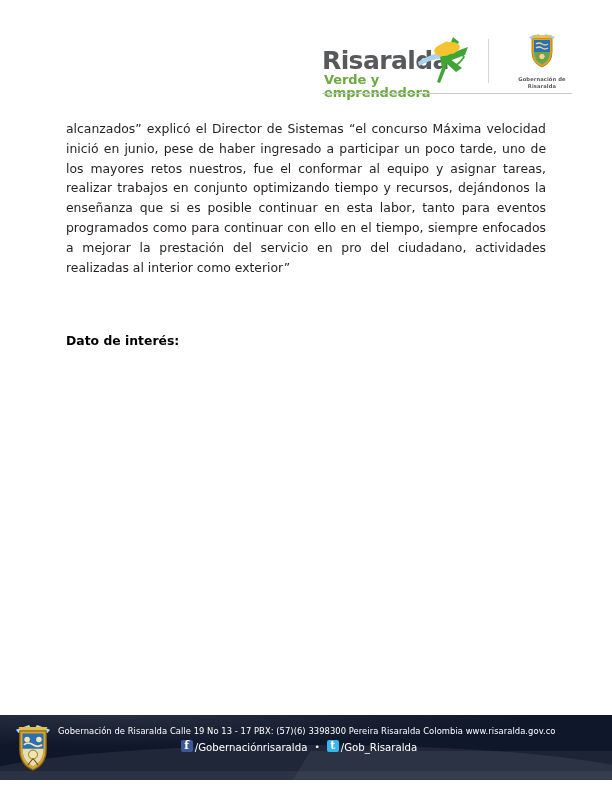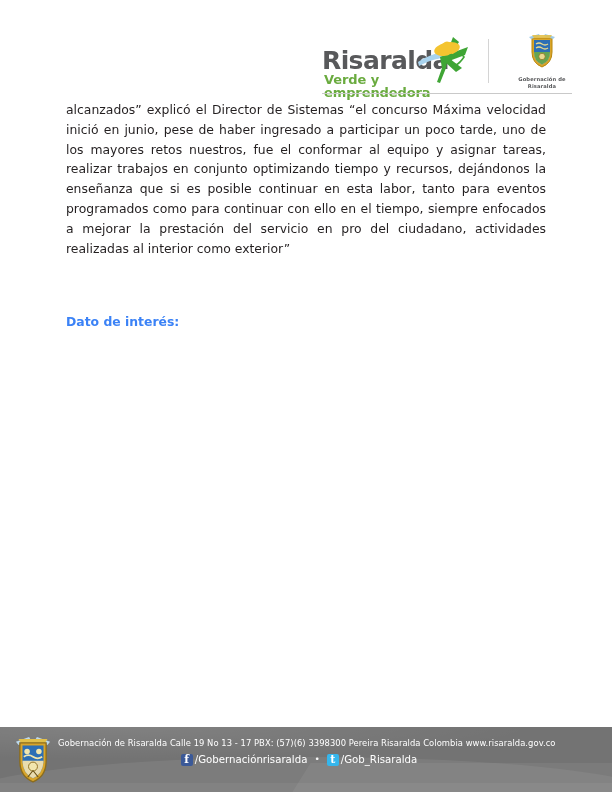--- a/index.html
+++ b/index.html
@@ -95,49 +95,49 @@
     top: 93px;
     width: 250px;
     height: 1px;
     background: #c9c9c9;
   }
 
   
   .doc-body {
     position: absolute;
     left: 66px;
-    top: 100px;
+    top: 119px;
     width: 480px;
   }
   p.para {
     margin: 0;
     font-size: 12.4px;
     line-height: 19.8px;
     text-align: justify;
     text-justify: inter-word;
     color: #231f20;
   }
   h2.subhead {
     margin: 0;
     font-size: 12.4px;
     line-height: 19.8px;
     font-weight: bold;
-    color: #3b82f6;
+    color: #000000;
   }
   .gap-lg   { height: 54px; }
   .gap-md   { height: 20px; }
 
   
   .footer {
     position: absolute;
     left: 0;
-    bottom: 0;
+    bottom: 12px;
     width: 612px;
     height: 65px;
-    background: #737373;
+    background: #0f172a;
     overflow: hidden;
   }
   .wave {
     position: absolute;
     pointer-events: none;
   }
   .wave-a {
     left: 0; top: 0;
     width: 612px; height: 65px;
     background:
@@ -179,21 +179,20 @@
     font-size: 8.4px;
     letter-spacing: 0.05px;
     white-space: nowrap;
     line-height: 13px;
   }
   .footer-line2 {
     margin-top: 2px;
     font-size: 10.2px;
     line-height: 15px;
     display: flex;
-    align-items: center;
     justify-content: center;
     padding-right: 66px;
   }
   .sm-chip {
     display: inline-block;
     width: 12px; height: 12px;
     border-radius: 2px;
     position: relative;
     flex: 0 0 auto;
     vertical-align: middle;

